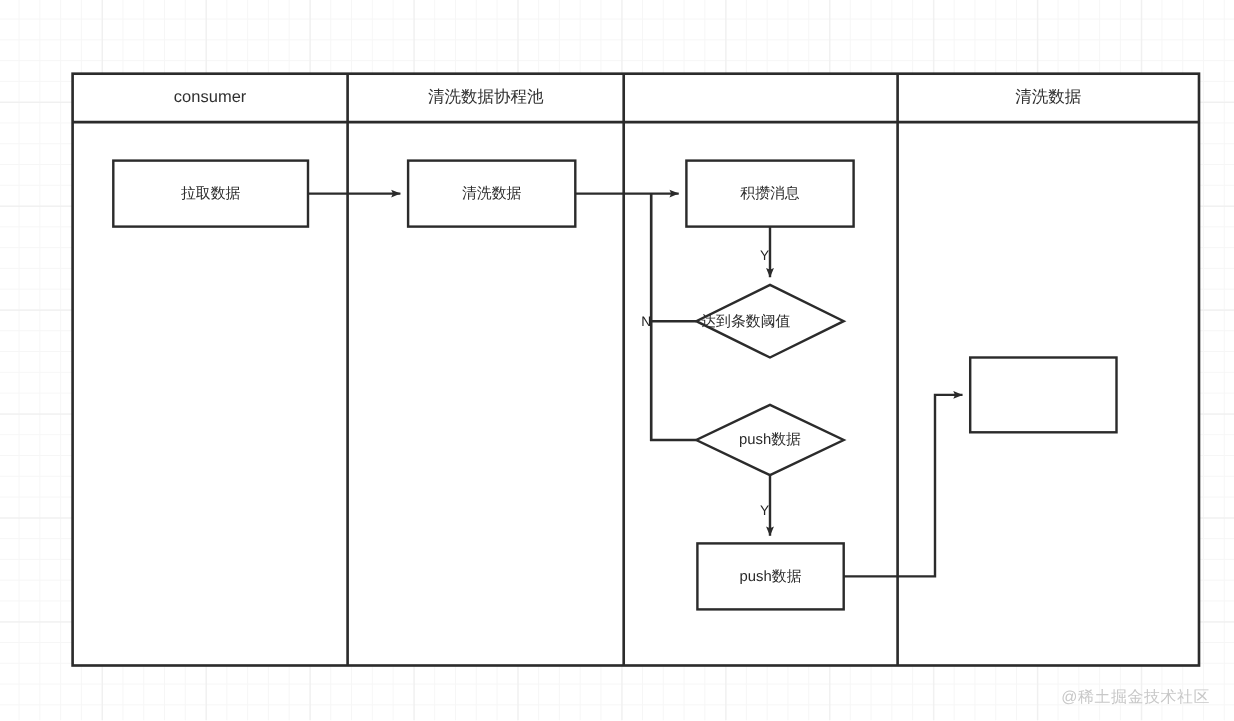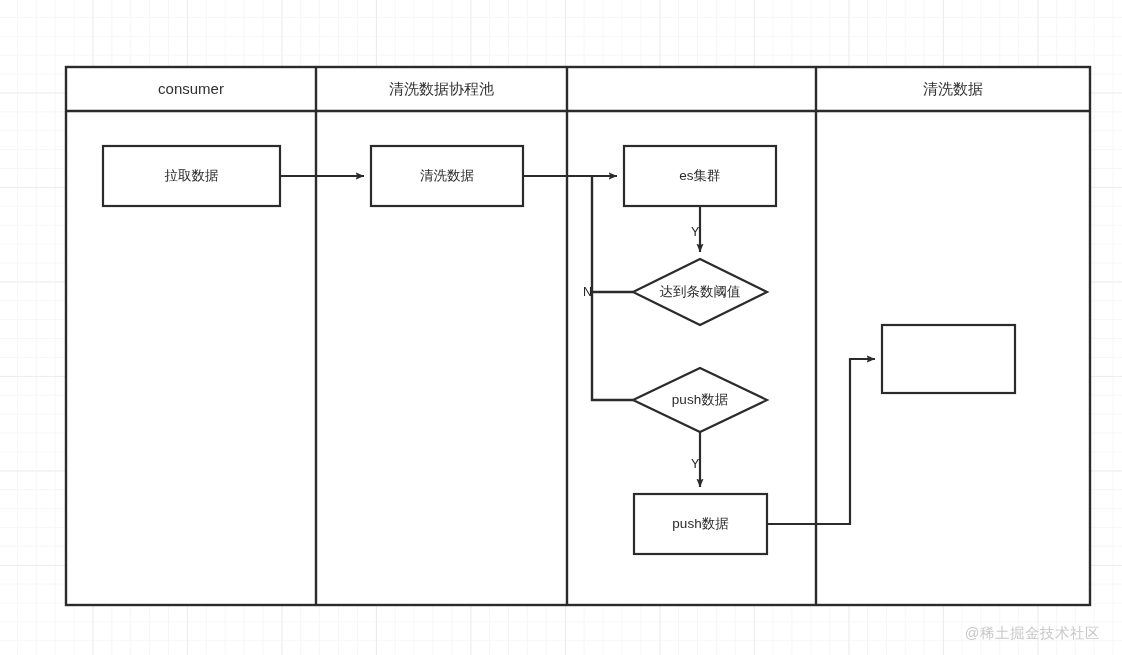--- a/index.html
+++ b/index.html
@@ -120,22 +120,22 @@
 
     <path d="M767,524 L850,524 L850,359 L875,359" fill="none" stroke="#2b2b2b" stroke-width="2.2" marker-end="url(#arrowhead)"></path>
   </svg>
 
   <div class="node-label lane-title" style="left:66px; top:67px; width:250px; height:44px;">consumer</div>
   <div class="node-label lane-title" style="left:316px; top:67px; width:251px; height:44px;">清洗数据协程池</div>
   <div class="node-label lane-title" style="left:816px; top:67px; width:274px; height:44px;">清洗数据</div>
 
   <div class="node-label" style="left:103px; top:146px; width:177px; height:60px;border-radius:19px;">拉取数据</div>
   <div class="node-label" style="left:371px; top:146px; width:152px; height:60px;text-align:center;">清洗数据</div>
-  <div class="node-label" style="left:624px; top:146px; width:152px; height:60px;">es集群</div>
-  <div class="node-label" style="left:633px; top:276px; width:134px; height:32px;">达到条数阈值</div>
+  <div class="node-label" style="left:624px; top:146px; width:152px; height:60px;">积攒消息</div>
+  <div class="node-label" style="left:611px; top:276px; width:134px; height:32px;">达到条数阈值</div>
   <div class="node-label" style="left:633px; top:384px; width:134px; height:32px;">push数据</div>
   <div class="node-label" style="left:634px; top:494px; width:133px; height:60px;border-radius:21px;">push数据</div>
 
   <div class="edge-label" style="left:691px; top:226px;">Y</div>
   <div class="edge-label" style="left:583px; top:286px;">N</div>
   <div class="edge-label" style="left:691px; top:458px;">Y</div>
 
   <div class="watermark">@稀土掘金技术社区</div>
 
 </div>

